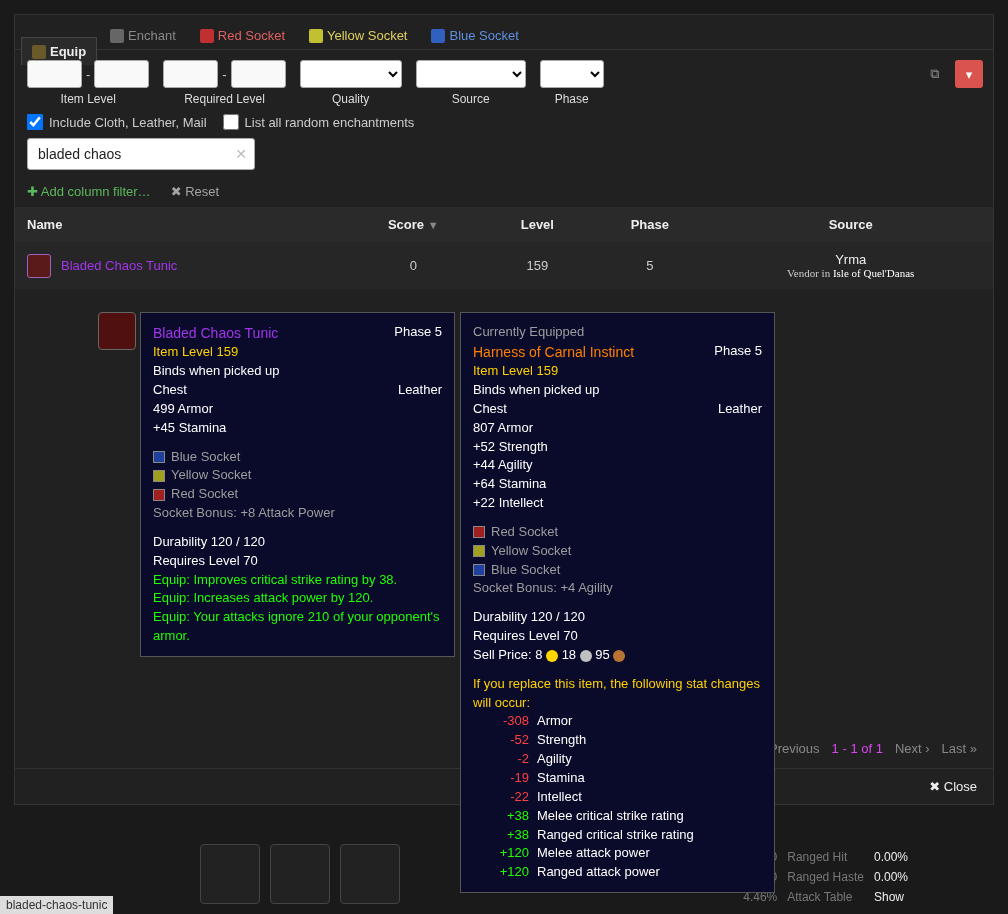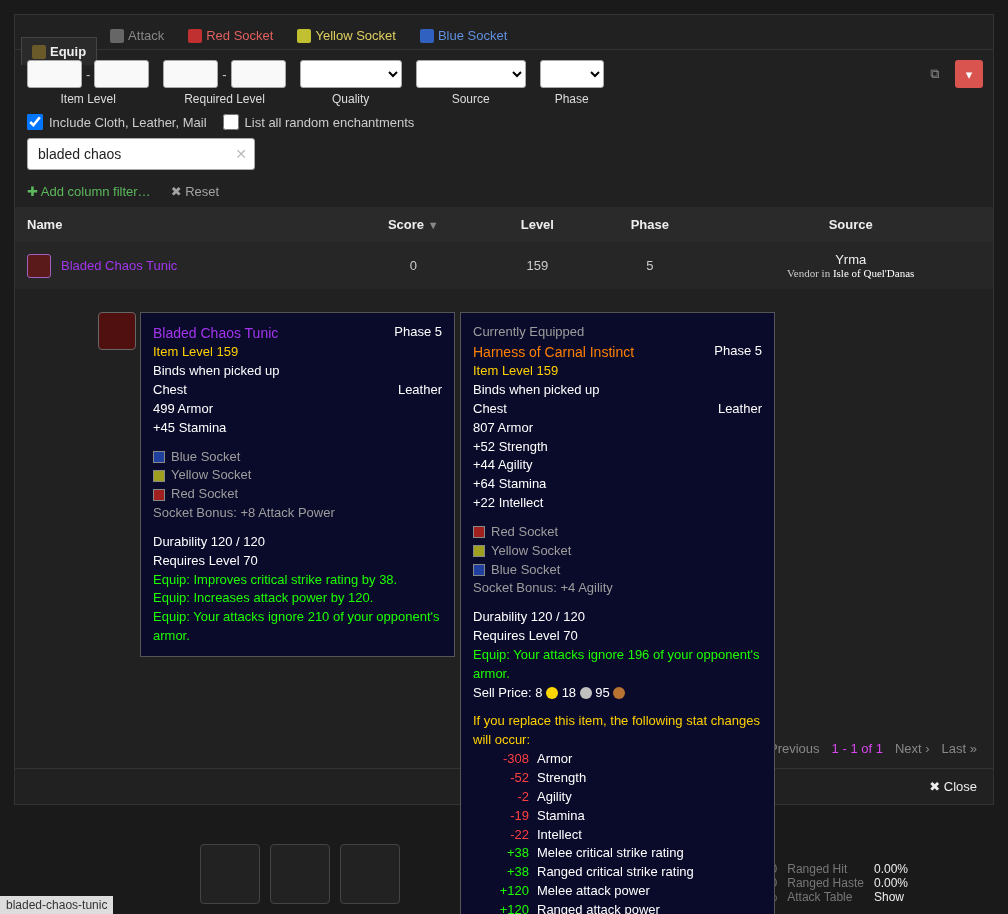--- a/index.html
+++ b/index.html
@@ -78,21 +78,21 @@
 .sock { width: 12px; height: 12px; border: 1px solid #888; display: inline-block; }
 .s-blue { background: #2040a0; } .s-yellow { background: #a0a020; } .s-red { background: #a02020; }
 .coin { display: inline-block; width: 12px; height: 12px; border-radius: 50%; vertical-align: middle; }
 .gold { background: #ffd700; } .silver { background: #c0c0c0; } .copper { background: #b87333; }
 .stat-changes { padding-left: 12px; }
 .stat-line { display: flex; }
 .stat-num { width: 44px; text-align: right; margin-right: 8px; }
 .neg { color: #ff4040; }
 .pos { color: #1eff00; }
 .bg-stats { position: absolute; bottom: 10px; right: 100px; display: flex; gap: 10px; color: #777; font-size: 12px; }
-.bg-col { display: flex; flex-direction: column; }
+.bg-col { display: flex; flex-direction: column; gap: 6px; }
 .bg-v { color: #eee; }
 .equip-slots { position: absolute; bottom: 10px; left: 200px; display: flex; gap: 10px; }
 .eslot { width: 60px; height: 60px; border: 1px solid #444; background: #222; border-radius: 4px; }
 .urlhint { position: absolute; bottom: 0; left: 0; background: #ddd; color: #333; padding: 2px 6px; font-size: 12px; }
 .table-gap { height: 440px; }
 .sort-ind { color: #888; font-size: 11px; }
 </style>
 </head>
 <body>
 
@@ -122,21 +122,21 @@
 
 <div class="modal">
 
   <div class="tabs" id="tabs">
       <div class="tab active" style="font-weight: bold;">
         <span class="icon" style="background:#6a5a2a"></span>
         <span style="color: rgb(238, 238, 238);">Equip</span>
       </div>
       <div class="tab">
         <span class="icon" style="background:#666"></span>
-        <span style="color: rgb(136, 136, 136);">Attack</span>
+        <span style="color: rgb(136, 136, 136);">Enchant</span>
       </div>
       <div class="tab">
         <span class="icon" style="background:#c03030"></span>
         <span style="color: rgb(224, 96, 96);">Red Socket</span>
       </div>
       <div class="tab">
         <span class="icon" style="background:#c0c030"></span>
         <span style="color: rgb(224, 208, 96);">Yellow Socket</span>
       </div>
       <div class="tab">
@@ -308,21 +308,20 @@
       <span>Yellow Socket</span>
     </div>
   <div class="soc grey">
       <span class="sock s-blue"></span>
       <span>Blue Socket</span>
     </div>
   <div class="grey">Socket Bonus: +4 Agility</div>
   <div style="height:10px"></div>
   <div class="white">Durability 120 / 120</div>
   <div class="white">Requires Level 70</div>
-  <div class="green">Equip: Your attacks ignore 196 of your opponent's armor.</div>
   <div class="white"><span>Sell Price: </span><span>8</span> <span class="coin gold"></span> <span>18</span> <span class="coin silver"></span> <span>95</span> <span class="coin copper"></span></div>
   <div style="height:10px"></div>
   <div class="yellow">If you replace this item, the following stat changes will occur:</div>
   <div class="stat-changes" id="changes">
       <div class="stat-line">
         <span class="stat-num neg">-308</span>
         <span class="white">Armor</span>
       </div>
       <div class="stat-line">
         <span class="stat-num neg">-52</span>

